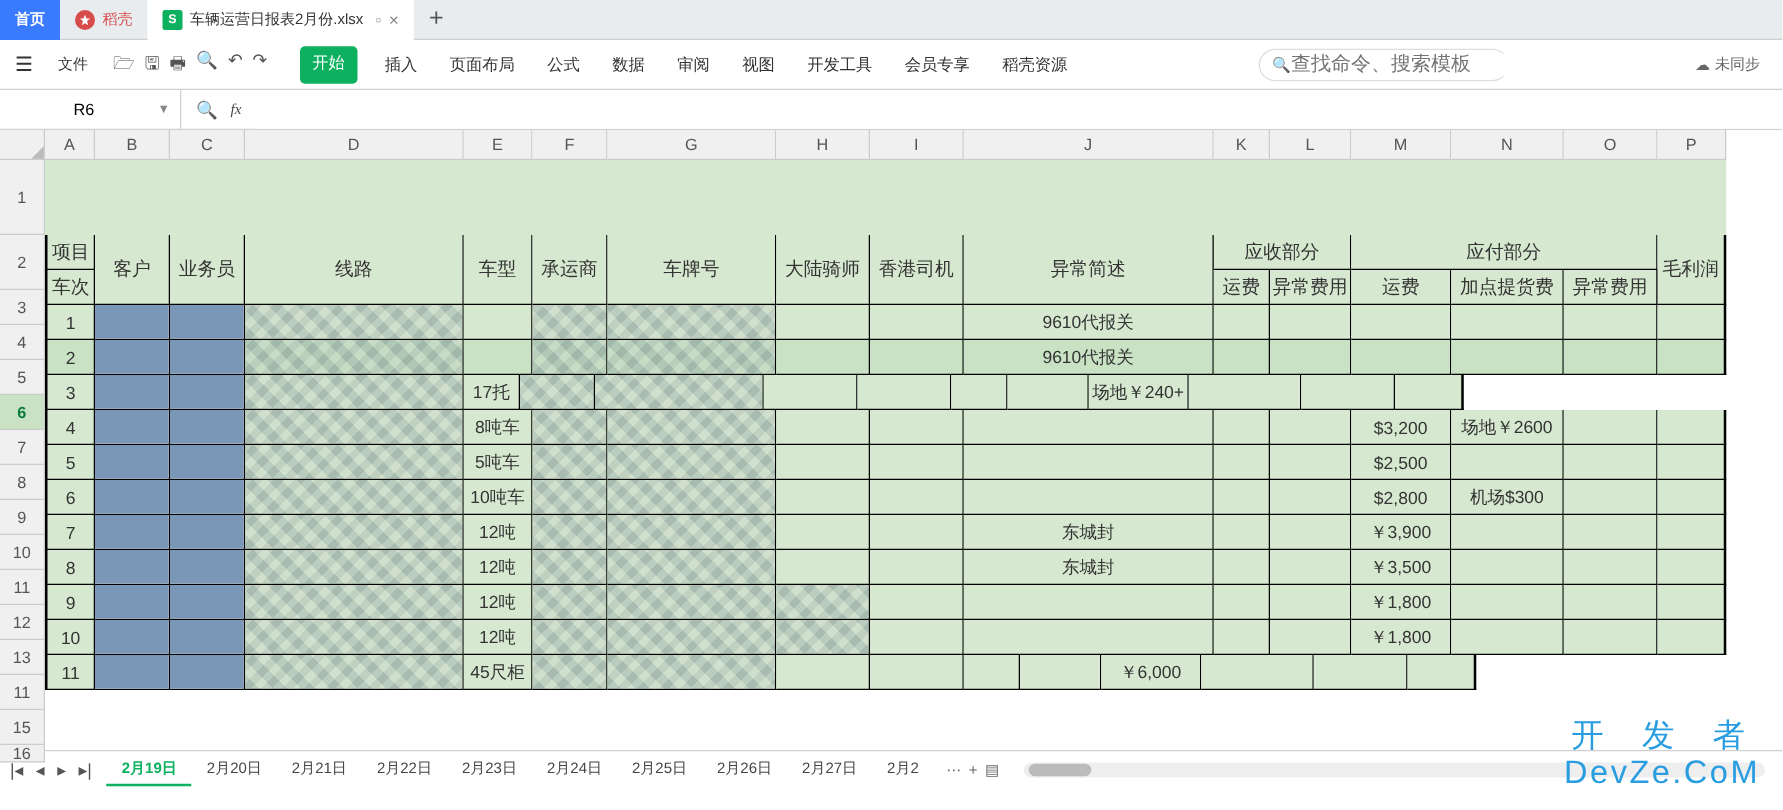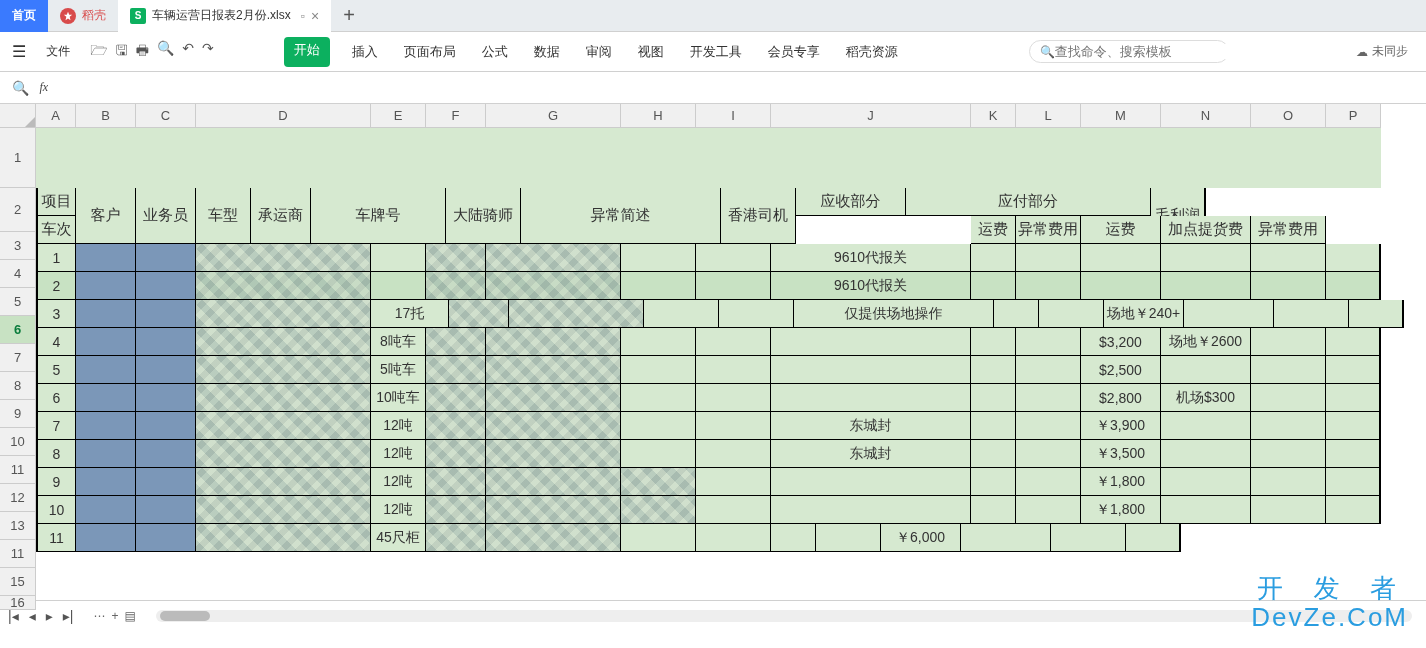--- a/index.html
+++ b/index.html
@@ -19,23 +19,23 @@
     .add-tab { font-size: 20px; color: #555; cursor: pointer; padding: 0 12px; }
     
     
     .ribbon { display: flex; align-items: center; height: 40px; border-bottom: 1px solid #d0d0d0; padding: 0 8px; gap: 6px; }
     .menu-icon { font-size: 16px; cursor: pointer; padding: 4px; }
     .file-btn { padding: 4px 10px; cursor: pointer; }
     .ribbon .toolbar-icons { display: flex; gap: 8px; margin-left: 4px; }
     .ribbon .toolbar-icons span { font-size: 14px; color: #555; cursor: pointer; }
     .ribbon .ribbon-tabs { display: flex; gap: 18px; margin-left: 20px; }
     .ribbon-tab { padding: 6px 4px; cursor: pointer; font-size: 13px; }
-    .ribbon-tab.active { background: #0cb05f; color: #fff; border-radius: 4px; padding: 4px 10px; margin-left: 44px; }
+    .ribbon-tab.active { background: #0cb05f; color: #fff; border-radius: 4px; padding: 4px 10px; }
     .search-box { margin-left: auto; display: flex; align-items: center; border: 1px solid #ddd; border-radius: 14px; padding: 3px 10px; width: 200px; }
-    .search-box input { border: none; outline: none; font-size: 13px; flex: 1; }
+    .search-box input { border: none; outline: none; font-size: 16px; flex: 1; }
     .sync-status { margin-left: auto; display: flex; align-items: center; gap: 4px; color: #666; margin-right: 10px; }
     
     
     .formula-bar { display: flex; align-items: center; height: 32px; border-bottom: 1px solid #d0d0d0; }
     .name-box { width: 145px; border-right: 1px solid #d0d0d0; height: 100%; display: flex; align-items: center; padding: 0 8px; }
     .name-box input { border: none; outline: none; width: 100px; text-align: center; font-size: 13px; flex: 1; }
     .name-box .dropdown { color: #888; font-size: 10px; cursor: pointer; }
     .fx-region { display: flex; align-items: center; gap: 10px; padding: 0 12px; }
     .fx-region .zoom-icon { color: #666; font-size: 14px; cursor: pointer; }
     .fx-region .fx { font-style: italic; font-family: serif; color: #444; }
@@ -131,20 +131,24 @@
     <span>🔍</span>
     <input placeholder="查找命令、搜索模板" style="">
   </div>
   <div class="sync-status">
     <span>☁</span>
     <span>未同步</span>
   </div>
 </div>
 
 <div class="formula-bar">
+  <div class="name-box">
+    <input value="R6" style="">
+    <span class="dropdown">▼</span>
+  </div>
   <div class="fx-region">
     <span class="zoom-icon">🔍</span>
     <span class="fx">fx</span>
   </div>
   <input class="formula-input" style="">
 </div>
 
 <div class="sheet-area">
   <div class="corner"></div>
   <div class="col-headers" id="colHeaders">
@@ -184,26 +188,27 @@
       <div class="row-h" style="height: 14px; line-height: 14px;">16</div>
     </div>
   <div class="grid" id="grid">
       <div class="grid-row" style="height: 60px;">
         <div class="cell row1" style="width: 1345px; height: 60px;"></div>
       </div>
       <div class="grid-row" style="height: 56px; position: relative;">
         <div class="cell header-cell first-col" style="width: 40px; height: 28px;">项目</div>
         <div class="cell header-cell" style="width: 60px; height: 56px; position: relative;">客户</div>
         <div class="cell header-cell" style="width: 60px; height: 56px; position: relative;">业务员</div>
+        <div class="cell header-cell" style="width: 175px; height: 56px; position: relative;">线路</div>
         <div class="cell header-cell" style="width: 55px; height: 56px; position: relative;">车型</div>
         <div class="cell header-cell" style="width: 60px; height: 56px; position: relative;">承运商</div>
         <div class="cell header-cell" style="width: 135px; height: 56px; position: relative; font-family: Liberation Serif, serif;">车牌号</div>
         <div class="cell header-cell" style="width: 75px; height: 56px; position: relative;">大陆骑师</div>
+        <div class="cell header-cell" style="width: 75px; height: 56px; position: relative;">香港司机</div>
         <div class="cell header-cell" style="width: 200px; height: 56px; position: relative;">异常简述</div>
-        <div class="cell header-cell" style="width: 75px; height: 56px; position: relative;">香港司机</div>
         <div class="cell header-cell" style="width: 110px; height: 28px;">应收部分</div>
         <div class="cell header-cell" style="width: 245px; height: 28px;">应付部分</div>
         <div class="cell header-cell outer-right" style="width: 55px; height: 56px;">毛利润</div>
         <div class="grid-row" style="height: 28px; margin-top: 0px; position: absolute; bottom: 0px; left: 0px;">
           <div class="cell header-cell first-col" style="width: 40px; height: 28px;">车次</div>
           <div style="width: 895px; height: 0px;"></div>
           <div class="cell header-cell" style="width: 45px; height: 28px;">运费</div>
           <div class="cell header-cell" style="width: 65px; height: 28px;">异常费用</div>
           <div class="cell header-cell" style="width: 80px; height: 28px;">运费</div>
           <div class="cell header-cell" style="width: 90px; height: 28px;">加点提货费</div>
@@ -270,30 +275,29 @@
         <div class="cell first-col" style="width: 40px; height: 28px;">3</div>
         <div class="cell " style="width: 60px; height: 28px;">
           <div class="censored"></div>
         </div>
         <div class="cell " style="width: 60px; height: 28px;">
           <div class="censored"></div>
         </div>
         <div class="cell " style="width: 175px; height: 28px;">
           <div class="pixelated"></div>
         </div>
-        <div class="cell " style="width: 78px; height: 28px;">17托</div>
-        <div class="cell " style="width: 60px; height: 28px;">
-          <div class="pixelated"></div>
-        </div>
-        <div class="cell " style="width: 135px; height: 28px;">
-          <div class="pixelated"></div>
-        </div>
-        <div class="cell " style="width: 75px; height: 28px;"></div>
-        <div class="cell " style="width: 75px; height: 28px;"></div>
-        <div class="cell " style="width: 200px; height: 28px;">仅提供场地操作</div>
+        <div class="cell " style="width: 45px; height: 28px;">17托</div>
+        <div class="cell " style="width: 60px; height: 28px;">
+          <div class="pixelated"></div>
+        </div>
+        <div class="cell " style="width: 135px; height: 28px;">
+          <div class="pixelated"></div>
+        </div>
+        <div class="cell " style="width: 75px; height: 28px;"></div>
+        <div class="cell " style="width: 75px; height: 28px;"></div>
         <div class="cell " style="width: 45px; height: 28px;"></div>
         <div class="cell " style="width: 65px; height: 28px;"></div>
         <div class="cell " style="width: 80px; height: 28px;">场地￥240+</div>
         <div class="cell " style="width: 90px; height: 28px;"></div>
         <div class="cell " style="width: 75px; height: 28px;"></div>
         <div class="cell outer-right" style="width: 55px; height: 28px;"></div>
       </div>
       <div class="grid-row" style="height: 28px;">
         <div class="cell first-col" style="width: 40px; height: 28px;">4</div>
         <div class="cell " style="width: 60px; height: 28px;">
@@ -524,20 +528,32 @@
     </div>
 </div>
 
 <div class="sheet-tabs-bar">
   <div class="sheet-nav">
     <span>|◂</span>
     <span>◂</span>
     <span>▸</span>
     <span>▸|</span>
   </div>
+  <div id="sheetTabs" style="display:flex;">
+      <div class="sheet-tab active">2月19日</div>
+      <div class="sheet-tab">2月20日</div>
+      <div class="sheet-tab">2月21日</div>
+      <div class="sheet-tab">2月22日</div>
+      <div class="sheet-tab">2月23日</div>
+      <div class="sheet-tab">2月24日</div>
+      <div class="sheet-tab">2月25日</div>
+      <div class="sheet-tab">2月26日</div>
+      <div class="sheet-tab">2月27日</div>
+      <div class="sheet-tab">2月2</div>
+    </div>
   <div class="sheet-more">
     <span>⋯</span>
     <span>+</span>
     <span>▤</span>
   </div>
   <div class="h-scroll">
     <div class="h-scroll-thumb"></div>
   </div>
 </div>
 

